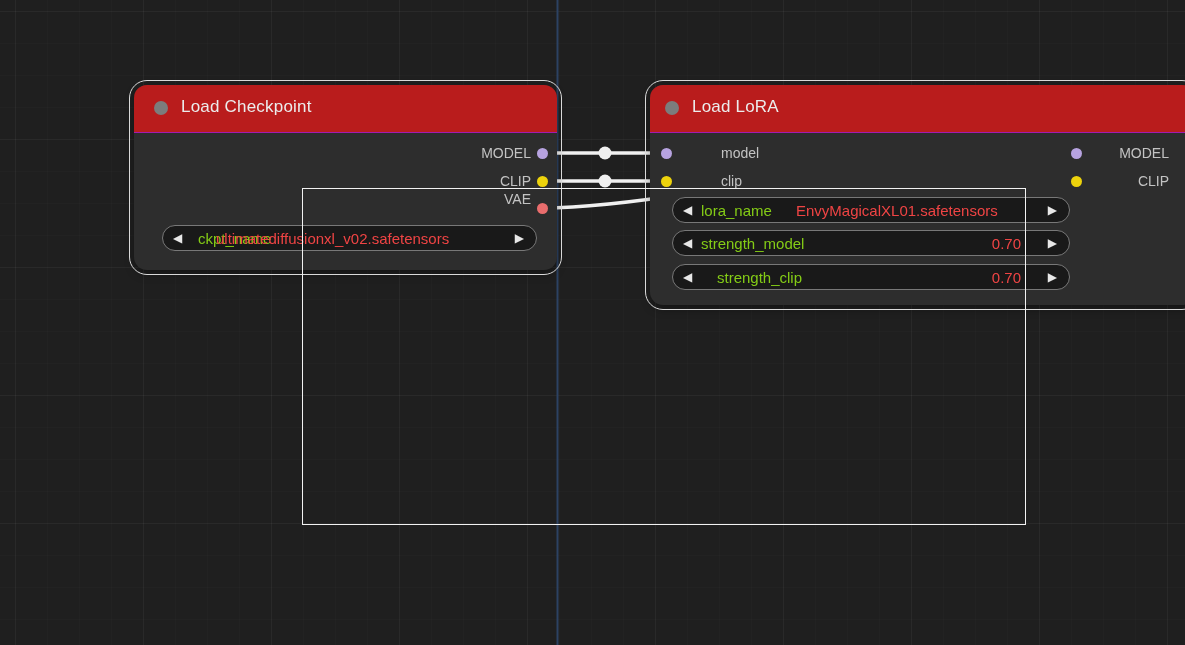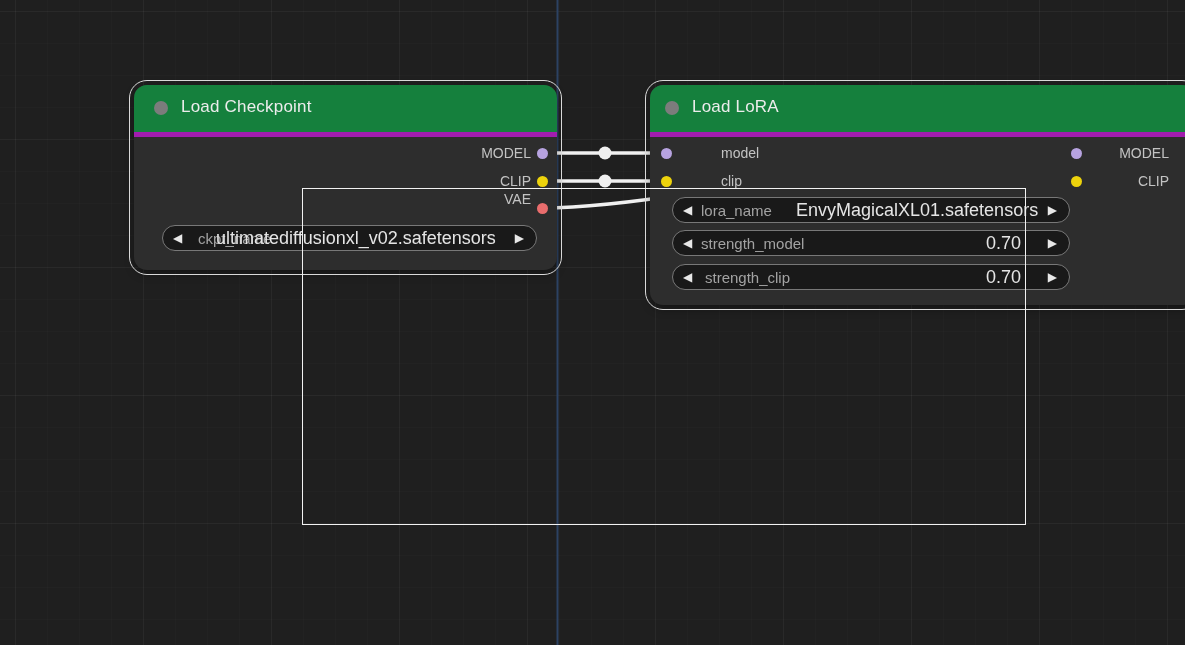--- a/index.html
+++ b/index.html
@@ -23,22 +23,22 @@
     background:#2d2d2d;
     border-radius:13px;
     box-shadow:0 4px 10px rgba(0,0,0,0.35);
   }
   .node::after{ 
     content:'';position:absolute;inset:-5px;
     border:1px solid #d9d9d9;border-radius:18px;pointer-events:none;
   }
   .node-header{
     position:absolute;left:0;top:0;right:0;height:47px;
-    background:#15803d;border-radius:13px 13px 0 0;
-    border-bottom:5px solid #a21caf;
+    background:#b91c1c;border-radius:13px 13px 0 0;
+    border-bottom:1px solid #a21caf;
   }
   .collapse-dot{
     position:absolute;width:14px;height:14px;border-radius:50%;
     background:#7c7c7c;top:16px;
   }
   .node-title{
     position:absolute;top:12px;
     color:#ececec;font-size:17px;letter-spacing:0.2px;white-space:nowrap;
   }
   .slot-label{
@@ -49,22 +49,22 @@
   .pill{
     position:absolute;height:26px;
     background:#191919;border:1px solid #787878;border-radius:14px;
     box-sizing:border-box;
   }
   .pill .arrow{
     position:absolute;top:0;line-height:24px;font-size:12px;color:#e8e8e8;
   }
   .pill .arrow.left{left:10px;}
   .pill .arrow.right{right:12px;}
-  .pill .w-label{position:absolute;top:0;line-height:25px;font-size:15px;color:#a3a3a3;white-space:nowrap;}
-  .pill .w-value{position:absolute;top:0;line-height:25px;font-size:18px;color:#e5e5e5;white-space:nowrap;}
+  .pill .w-label{position:absolute;top:0;line-height:25px;font-size:15px;color:#84cc16;white-space:nowrap;}
+  .pill .w-value{position:absolute;top:0;line-height:25px;font-size:15px;color:#ef4444;white-space:nowrap;}
   #rubber-band{
     position:absolute;z-index:3;left:302px;top:188px;width:724px;height:337px;
     border:1.5px solid #f2f2f2;box-sizing:border-box;pointer-events:none;
   }
 </style>
 </head>
 <body>
 
 <div id="canvas">
 
@@ -154,21 +154,21 @@
 
     <div class="pill" style="left:22px;top:145px;width:398px;">
       <span class="arrow left">◀</span>
       <span class="w-label" style="left:28px;">strength_model</span>
       <span class="w-value" style="right:48px;">0.70</span>
       <span class="arrow right">▶</span>
     </div>
 
     <div class="pill" style="left:22px;top:179px;width:398px;">
       <span class="arrow left">◀</span>
-      <span class="w-label" style="left:32px;">strength_clip</span>
+      <span class="w-label" style="left:44px;">strength_clip</span>
       <span class="w-value" style="right:48px;">0.70</span>
       <span class="arrow right">▶</span>
     </div>
   </div>
 
   <div id="rubber-band"></div>
 
 </div>
 
 </body></html>

